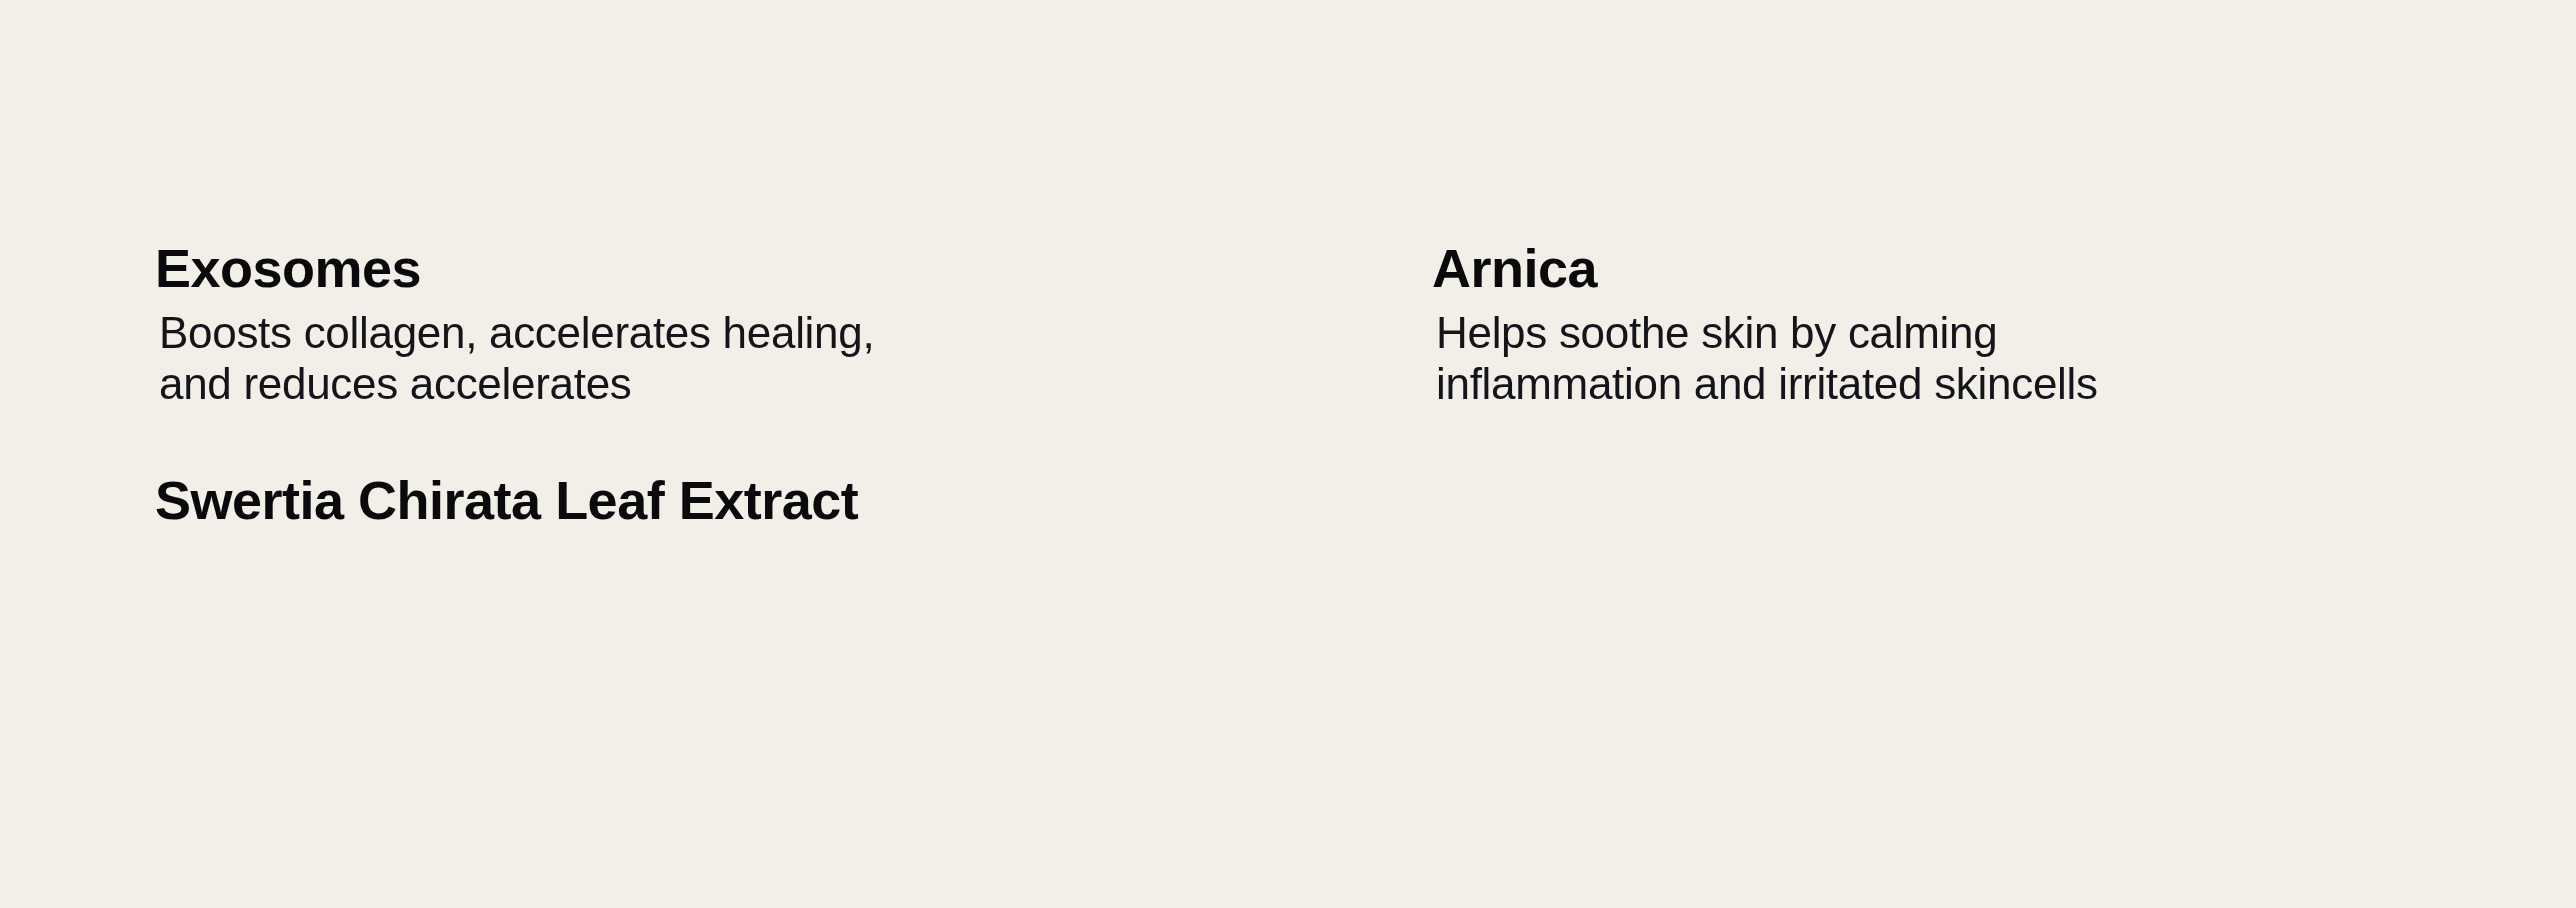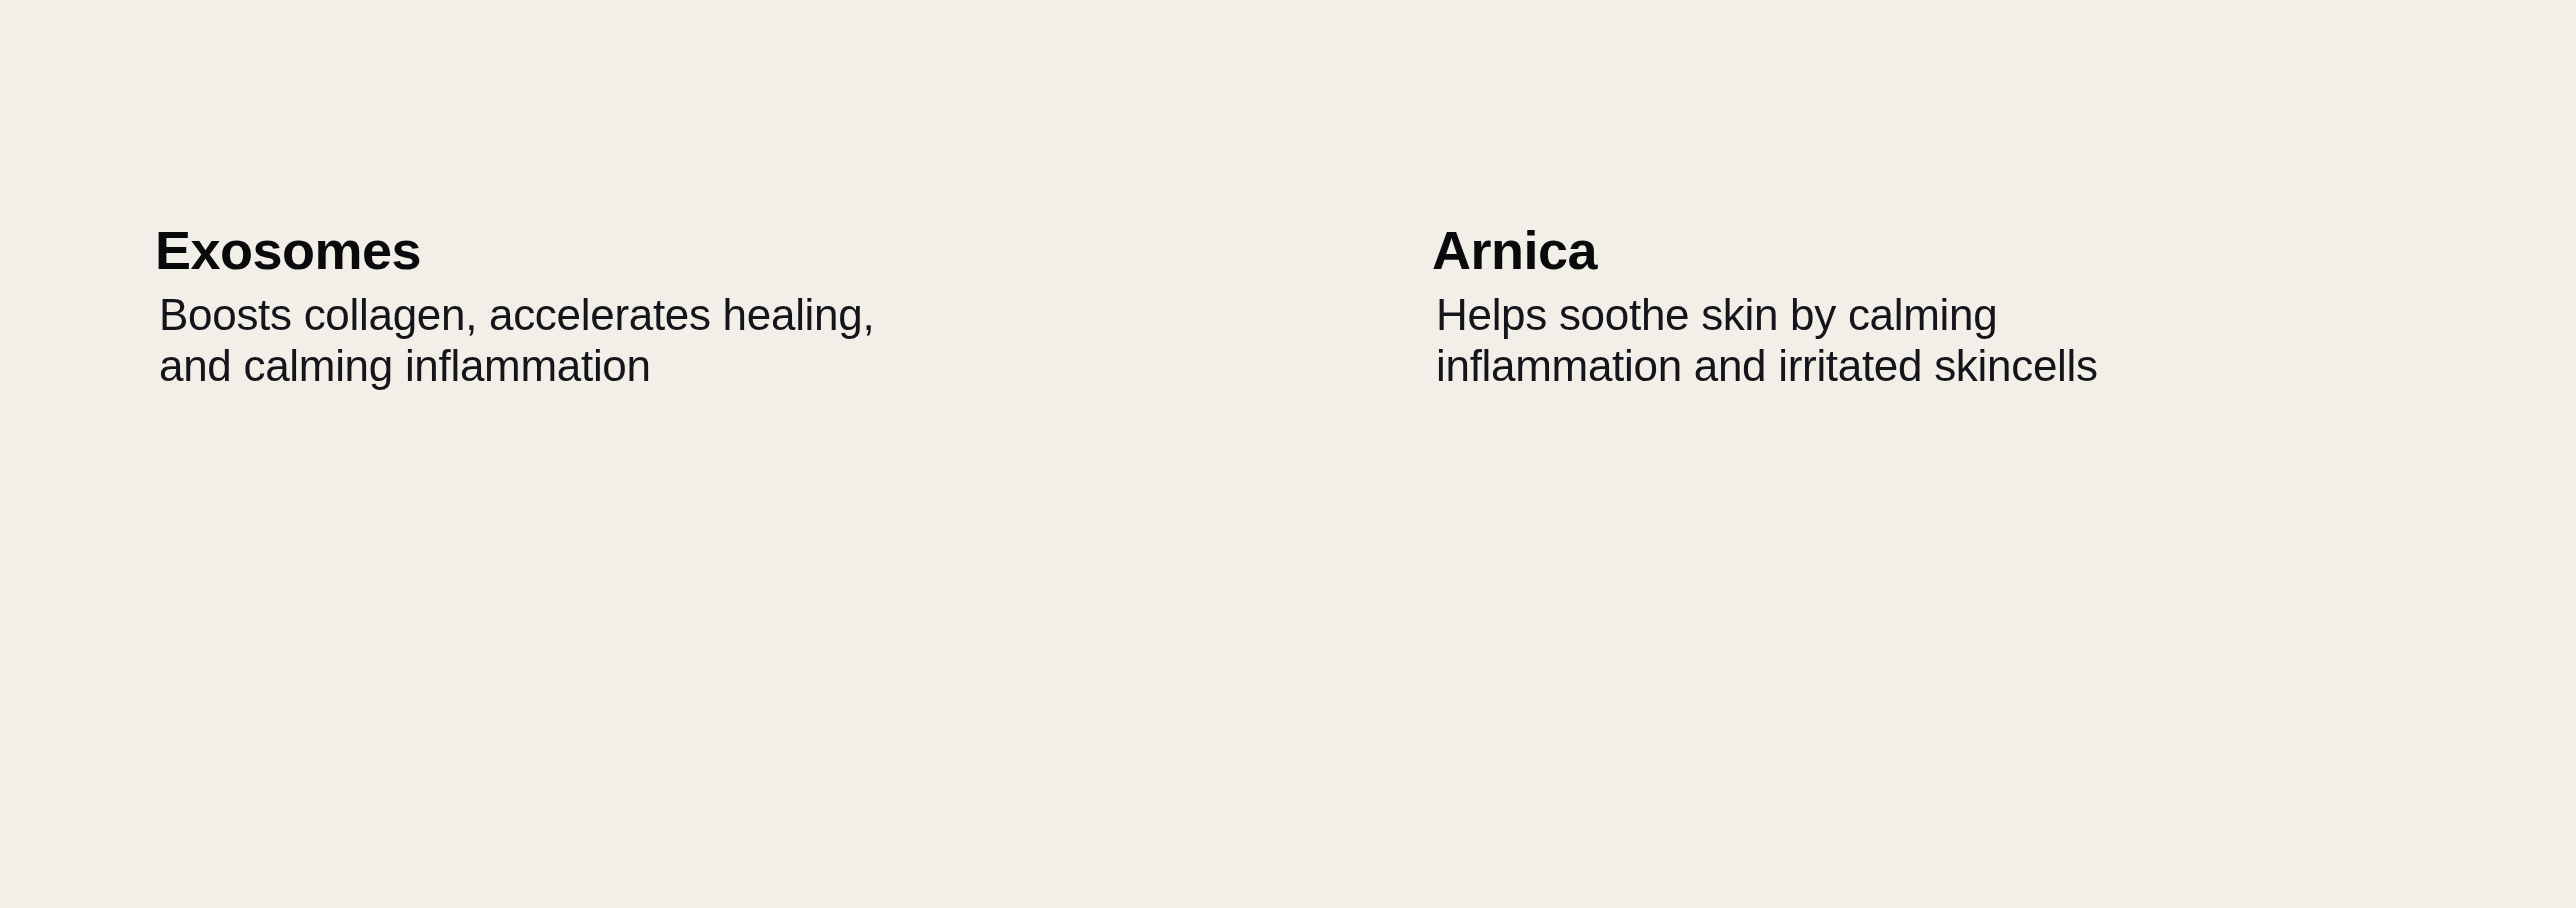--- a/index.html
+++ b/index.html
@@ -42,21 +42,21 @@
   .columns {
     position: absolute;
     left: 0;
     top: 222px;
     width: 2748px;
     height: 515px;
   }
 
   .column {
     position: absolute;
-    top: 0;
+    top: 18px;
   }
 
   .column-left  { left: 155px;  width: 1211px; }
   .column-right { left: 1432px; width: 1211px; }
 
   
   .ingredient {
     position: relative;
     margin: 0;
   }
@@ -99,25 +99,26 @@
 
 
   <div class="columns">
 
     <div class="column column-left">
 
       <div class="ingredient">
         <div class="ingredient-name">Exosomes</div>
         <div class="ingredient-desc">
           <span class="desc-line">Boosts collagen, accelerates healing,</span>
-          <span class="desc-line">and calming inflammation</span>
+          <span class="desc-line">and reduces accelerates</span>
         </div>
       </div>
 
       <div class="ingredient">
+        <div class="ingredient-name">Swertia Chirata Leaf Extract</div>
       </div>
 
     </div>
 
     <div class="column column-right">
 
       <div class="ingredient">
         <div class="ingredient-name">Arnica</div>
         <div class="ingredient-desc">
           <span class="desc-line">Helps soothe skin by calming</span>

